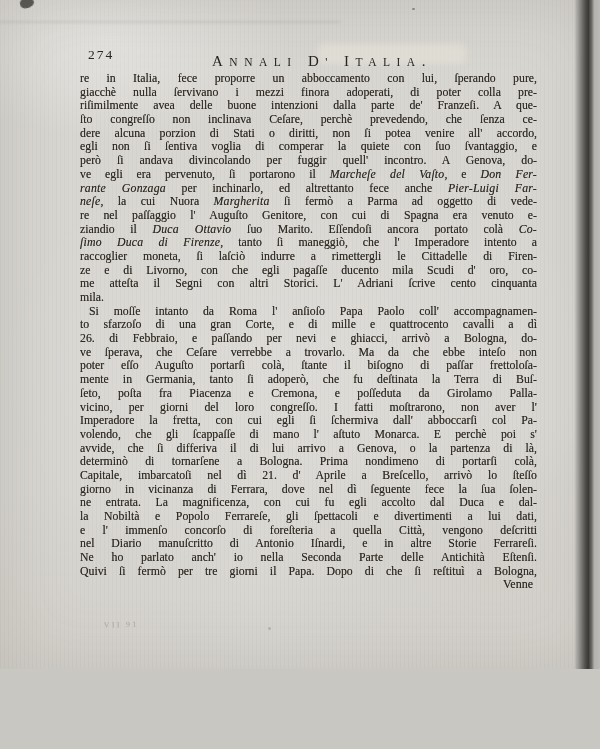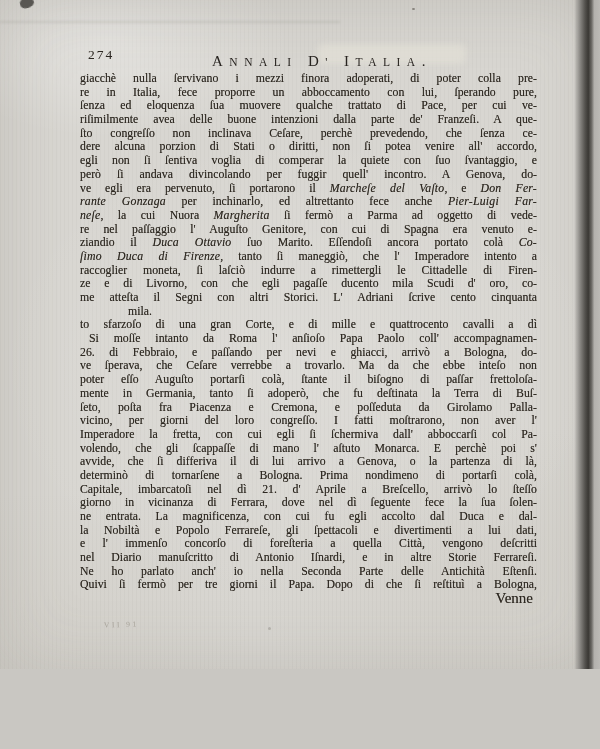--- a/index.html
+++ b/index.html
@@ -54,25 +54,25 @@
   }
   .title .lg{font-size:15px;}
   .title .sm{font-size:11.5px;}
   
   .textblock{position:absolute;left:80px;top:72px;width:457px;}
   .line{
     font-size:11.8px;line-height:13.7px;height:13.7px;white-space:nowrap;
     text-align:justify;text-align-last:justify;
     text-shadow:0 0 .4px rgba(45,40,33,.55);
   }
-  .line.noj{text-align-last:left;margin-left:48px;}
+  .line.noj{text-align-last:left;}
   .line.ind{text-indent:9px;}
   .line em{font-style:italic;letter-spacing:.2px;}
   .catchword{
-    font-size:15px;line-height:13.7px;height:13.7px;
+    font-size:12px;line-height:13.7px;height:13.7px;
     text-align:right;padding-right:4px;
     text-shadow:0 0 .4px rgba(45,40,33,.55);
   }
   .pencil{
     position:absolute;left:104px;top:620px;font-size:7.5px;letter-spacing:2.5px;
     color:rgba(110,104,92,.45);transform:rotate(-2deg);
   }
 </style>
 </head>
 <body>
@@ -84,40 +84,39 @@
   <div class="blot"></div>
   <div class="speck" style="left:412px;top:8px;width:3px;height:2px;"></div>
   <div class="speck" style="left:268px;top:627px;width:3px;height:3px;opacity:.25;"></div>
 
   <div class="header">
     <span class="pagenum">274</span>
     <span class="title" id="title"><span class="lg">A</span><span class="sm">NNALI</span><span class="lg"> D</span><span class="sm">'</span><span class="lg"> I</span><span class="sm">TALIA</span><span class="lg">.</span></span>
   </div>
 
   <div class="textblock" id="textblock">
+      <div class="line"><span>re in Italia, fece proporre un abboccamento con lui, ſperando pure,</span></div>
       <div class="line"><span>giacchè nulla ſervivano i mezzi finora adoperati, di poter colla pre-</span></div>
-      <div class="line"><span>re in Italia, fece proporre un abboccamento con lui, ſperando pure,</span></div>
-      <div class="line"><span>ſenza ed eloquenza ſua muovere qualche trattato di Pace, per cui ve-</span></div>
       <div class="line"><span>riſimilmente avea delle buone intenzioni dalla parte de' Franzeſi. A que-</span></div>
       <div class="line"><span>ſto congreſſo non inclinava Ceſare, perchè prevedendo, che ſenza ce-</span></div>
       <div class="line"><span>dere alcuna porzion di Stati o diritti, non ſi potea venire all' accordo,</span></div>
       <div class="line"><span>egli non ſi ſentiva voglia di comperar la quiete con ſuo ſvantaggio, e</span></div>
       <div class="line"><span>però ſi andava divincolando per fuggir quell' incontro. A Genova, do-</span></div>
       <div class="line"><span>ve egli era pervenuto, ſi portarono il </span><em>Marcheſe del Vaſto</em><span>, e </span><em>Don Fer-</em></div>
       <div class="line"><em>rante Gonzaga</em><span> per inchinarlo, ed altrettanto fece anche </span><em>Pier-Luigi Far-</em></div>
       <div class="line"><em>neſe</em><span>, la cui Nuora </span><em>Margherita</em><span> ſi fermò a Parma ad oggetto di vede-</span></div>
       <div class="line"><span>re nel paſſaggio l' Auguſto Genitore, con cui di Spagna era venuto e-</span></div>
       <div class="line"><span>ziandio il </span><em>Duca Ottavio</em><span> ſuo Marito. Eſſendoſi ancora portato colà </span><em>Co-</em></div>
       <div class="line"><em>ſimo Duca di Firenze</em><span>, tanto ſi maneggiò, che l' Imperadore intento a</span></div>
       <div class="line"><span>raccoglier moneta, ſi laſciò indurre a rimettergli le Cittadelle di Firen-</span></div>
       <div class="line"><span>ze e di Livorno, con che egli pagaſſe ducento mila Scudi d' oro, co-</span></div>
       <div class="line"><span>me atteſta il Segni con altri Storici. L' Adriani ſcrive cento cinquanta</span></div>
       <div class="line noj"><span>mila.</span></div>
+      <div class="line ind"><span>Si moſſe intanto da Roma l' anſioſo Papa Paolo coll' accompagnamen-</span></div>
       <div class="line"><span>to sfarzoſo di una gran Corte, e di mille e quattrocento cavalli a dì</span></div>
-      <div class="line ind"><span>Si moſſe intanto da Roma l' anſioſo Papa Paolo coll' accompagnamen-</span></div>
       <div class="line"><span>26. di Febbraio, e paſſando per nevi e ghiacci, arrivò a Bologna, do-</span></div>
       <div class="line"><span>ve ſperava, che Ceſare verrebbe a trovarlo. Ma da che ebbe inteſo non</span></div>
       <div class="line"><span>poter eſſo Auguſto portarſi colà, ſtante il biſogno di paſſar frettoloſa-</span></div>
       <div class="line"><span>mente in Germania, tanto ſi adoperò, che fu deſtinata la Terra di Buſ-</span></div>
       <div class="line"><span>ſeto, poſta fra Piacenza e Cremona, e poſſeduta da Girolamo Palla-</span></div>
       <div class="line"><span>vicino, per giorni del loro congreſſo. I fatti moſtrarono, non aver l'</span></div>
       <div class="line"><span>Imperadore la fretta, con cui egli ſi ſchermiva dall' abboccarſi col Pa-</span></div>
       <div class="line"><span>volendo, che gli ſcappaſſe di mano l' aſtuto Monarca. E perchè poi s'</span></div>
       <div class="line"><span>avvide, che ſi differiva il di lui arrivo a Genova, o la partenza di là,</span></div>
       <div class="line"><span>determinò di tornarſene a Bologna. Prima nondimeno di portarſi colà,</span></div>

